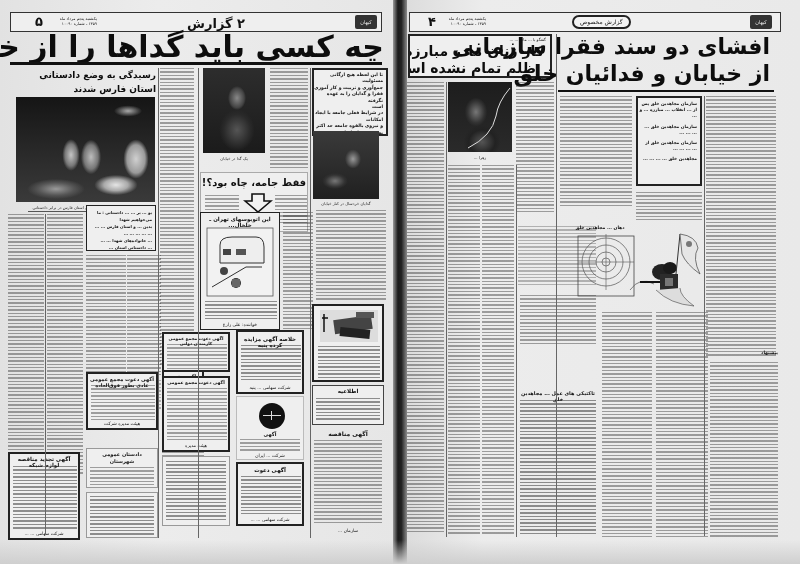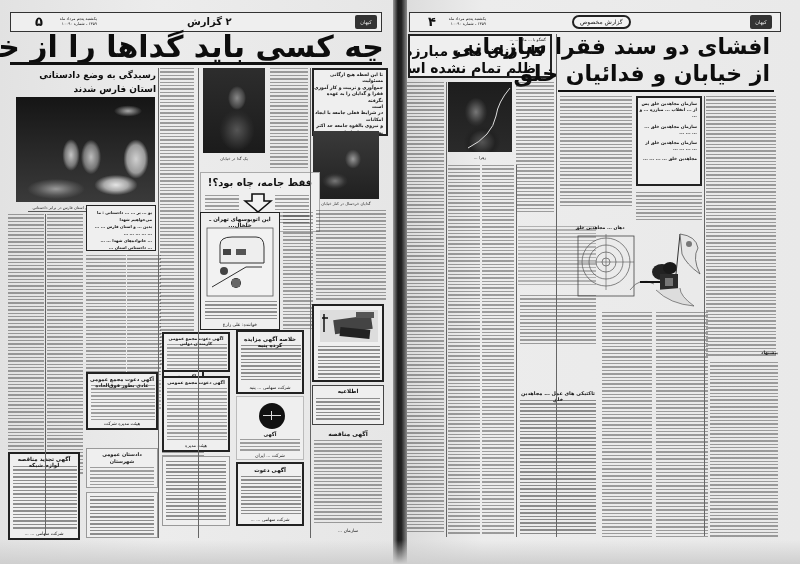--- a/index.html
+++ b/index.html
@@ -10,21 +10,21 @@
   .page-left { left: 0; width: 396px; background: linear-gradient(90deg, #e2e2e2 0%, #ececec 40%, #e6e6e6 100%); }
   .page-right { left: 404px; width: 396px; background: linear-gradient(90deg, #dcdcdc 0%, #ececec 20%, #e9e9e9 100%); }
   .spine { position: absolute; left: 393px; top: 0; width: 14px; height: 564px;
            background: linear-gradient(90deg, #9a9a9a 0%, #1a1a1a 35%, #222 60%, #8a8a8a 100%); }
   .bottom-fade { position: absolute; left: 0; bottom: 0; width: 800px; height: 24px;
                  background: linear-gradient(180deg, rgba(210,210,210,0) 0%, #cfcfcf 100%); }
 
   .folio { position: absolute; top: 12px; height: 20px; border: 1px solid #333; background: #efefef; }
   .folio .num { position: absolute; top: 1px; font-weight: bold; font-size: 13px; }
   .folio .date { position: absolute; top: 3px; font-size: 4px; line-height: 5px; text-align: right; direction: rtl; width: 46px; }
-  .folio .section { position: absolute; top: 3px; font-size: 10px; font-weight: bold; direction: rtl; }
+  .folio .section { position: absolute; top: 3px; font-size: 13px; font-weight: bold; direction: rtl; }
   .logo { position: absolute; top: 2px; width: 22px; height: 14px; background: #333;
           border-radius: 2px; color: #eee; font-size: 5px; text-align: center; line-height: 14px; }
   .section-pill { position: absolute; top: 2px; height: 14px; border: 2px solid #222; border-radius: 8px;
                   font-size: 6px; line-height: 10px; padding: 0 6px; direction: rtl; background: #f3f3f3; }
 
   .headline { position: absolute; direction: rtl; font-weight: bold; color: #0d0d0d; white-space: nowrap; letter-spacing: -0.5px; }
   .rule { position: absolute; background: #111; }
   .vrule { position: absolute; width: 1px; background: #666; }
 
   .box { position: absolute; border: 1.5px solid #222; background: #efefef; overflow: hidden; }
@@ -144,21 +144,21 @@
         <div>بهره‌وری را حاصل نمود.</div>
       </div>
     </div>
 
     <div class="photo" style="left:313px; top:131px; width:66px; height:68px; background:
       radial-gradient(ellipse 10px 12px at 40px 28px, #999 0%, #4a4a4a 60%, transparent 80%),
       radial-gradient(ellipse 16px 10px at 22px 50px, #777 0%, #333 60%, transparent 80%),
       linear-gradient(180deg, #3a3a3a 0%, #202020 100%);"></div>
     <div class="caption" style="left:313px; top:201px; width:66px;">گدایان خردسال در کنار خیابان</div>
 
-    <div class="box" style="left:200px; top:172px; width:120px; height:60px; border-color:#aaa;">
+    <div class="box" style="left:200px; top:172px; width:108px; height:60px; border-color:#aaa;">
       <div class="box-title" style="top:4px; font-size:10px;">فقط جامه، چاه بود؟!</div>
       <div class="text-col" style="left:4px; top:22px; width:34px; height:28px;"></div>
       <div class="text-col" style="left:74px; top:22px; width:34px; height:28px;"></div>
       <svg style="position:absolute; left:42px; top:20px;" width="30" height="20" viewBox="0 0 30 20">
         <path d="M9 1 H21 V8 H28 L15 19 L2 8 H9 Z" fill="#f2f2f2" stroke="#111" stroke-width="1.6"></path>
       </svg>
       <div class="ad-foot" style="bottom:2px; left:0; text-align:left; padding-left:4px;">کاظم زارع - شیراز</div>
     </div>
 
     <div class="box" style="left:200px; top:212px; width:80px; height:118px;">

